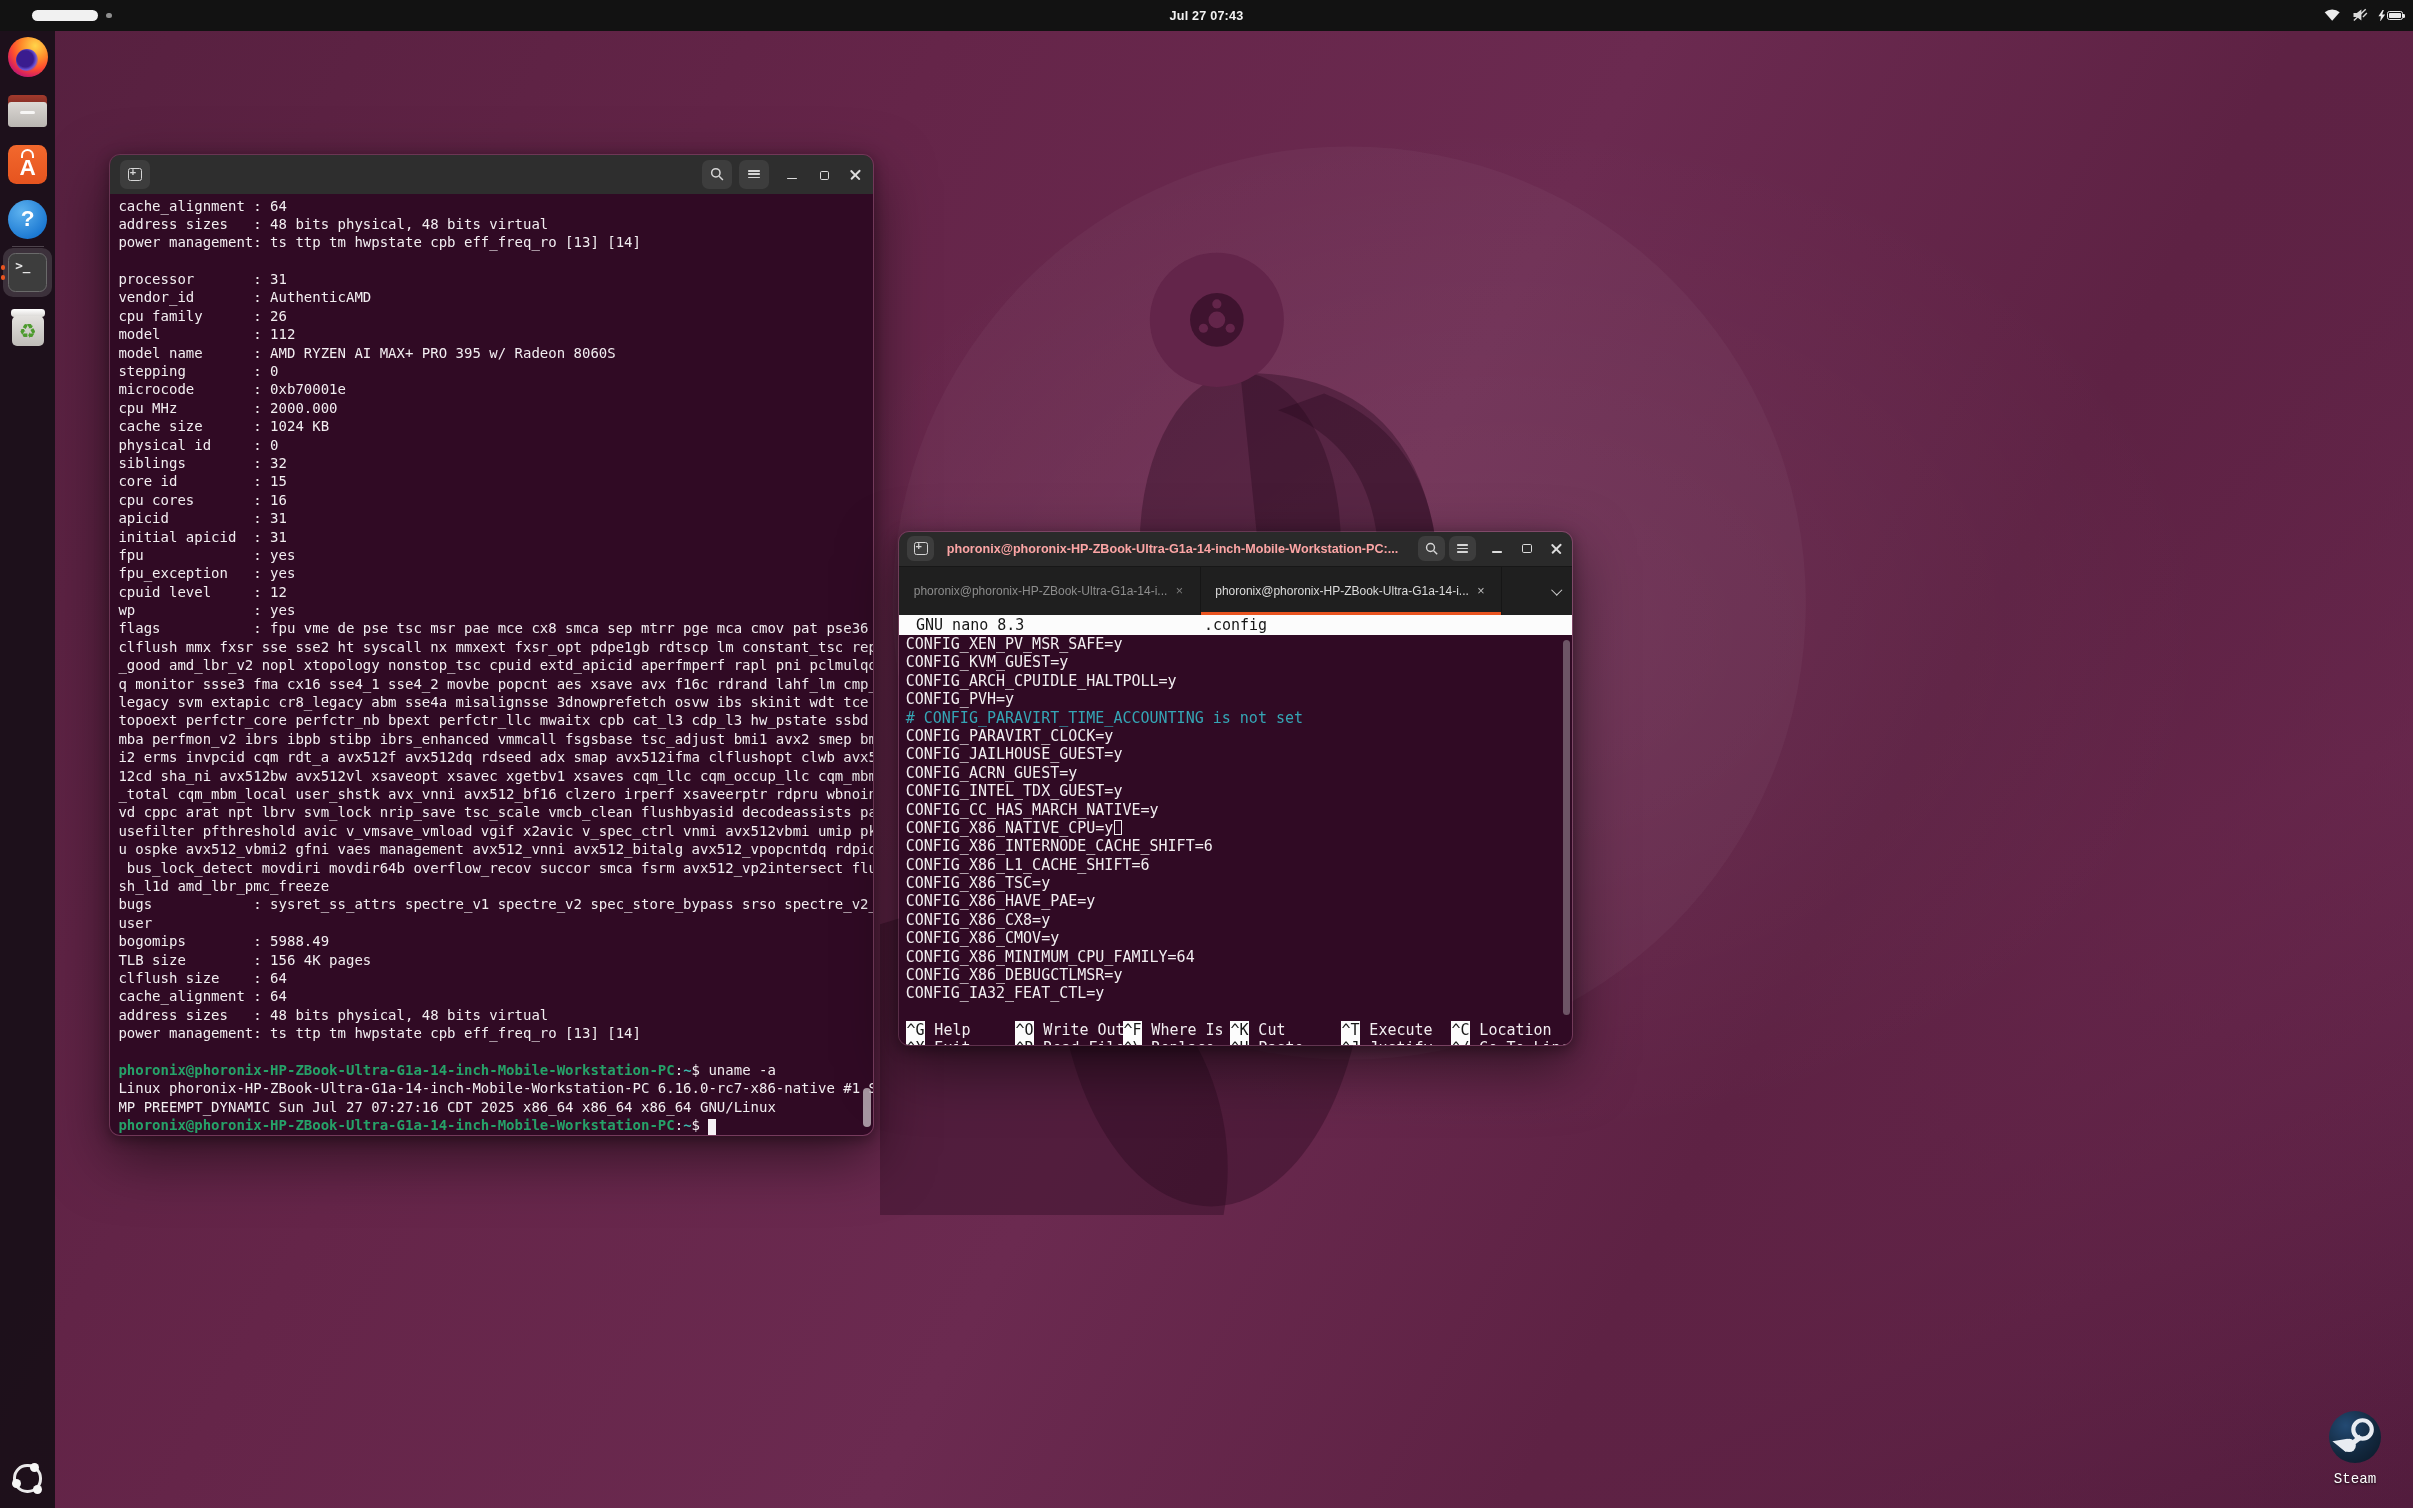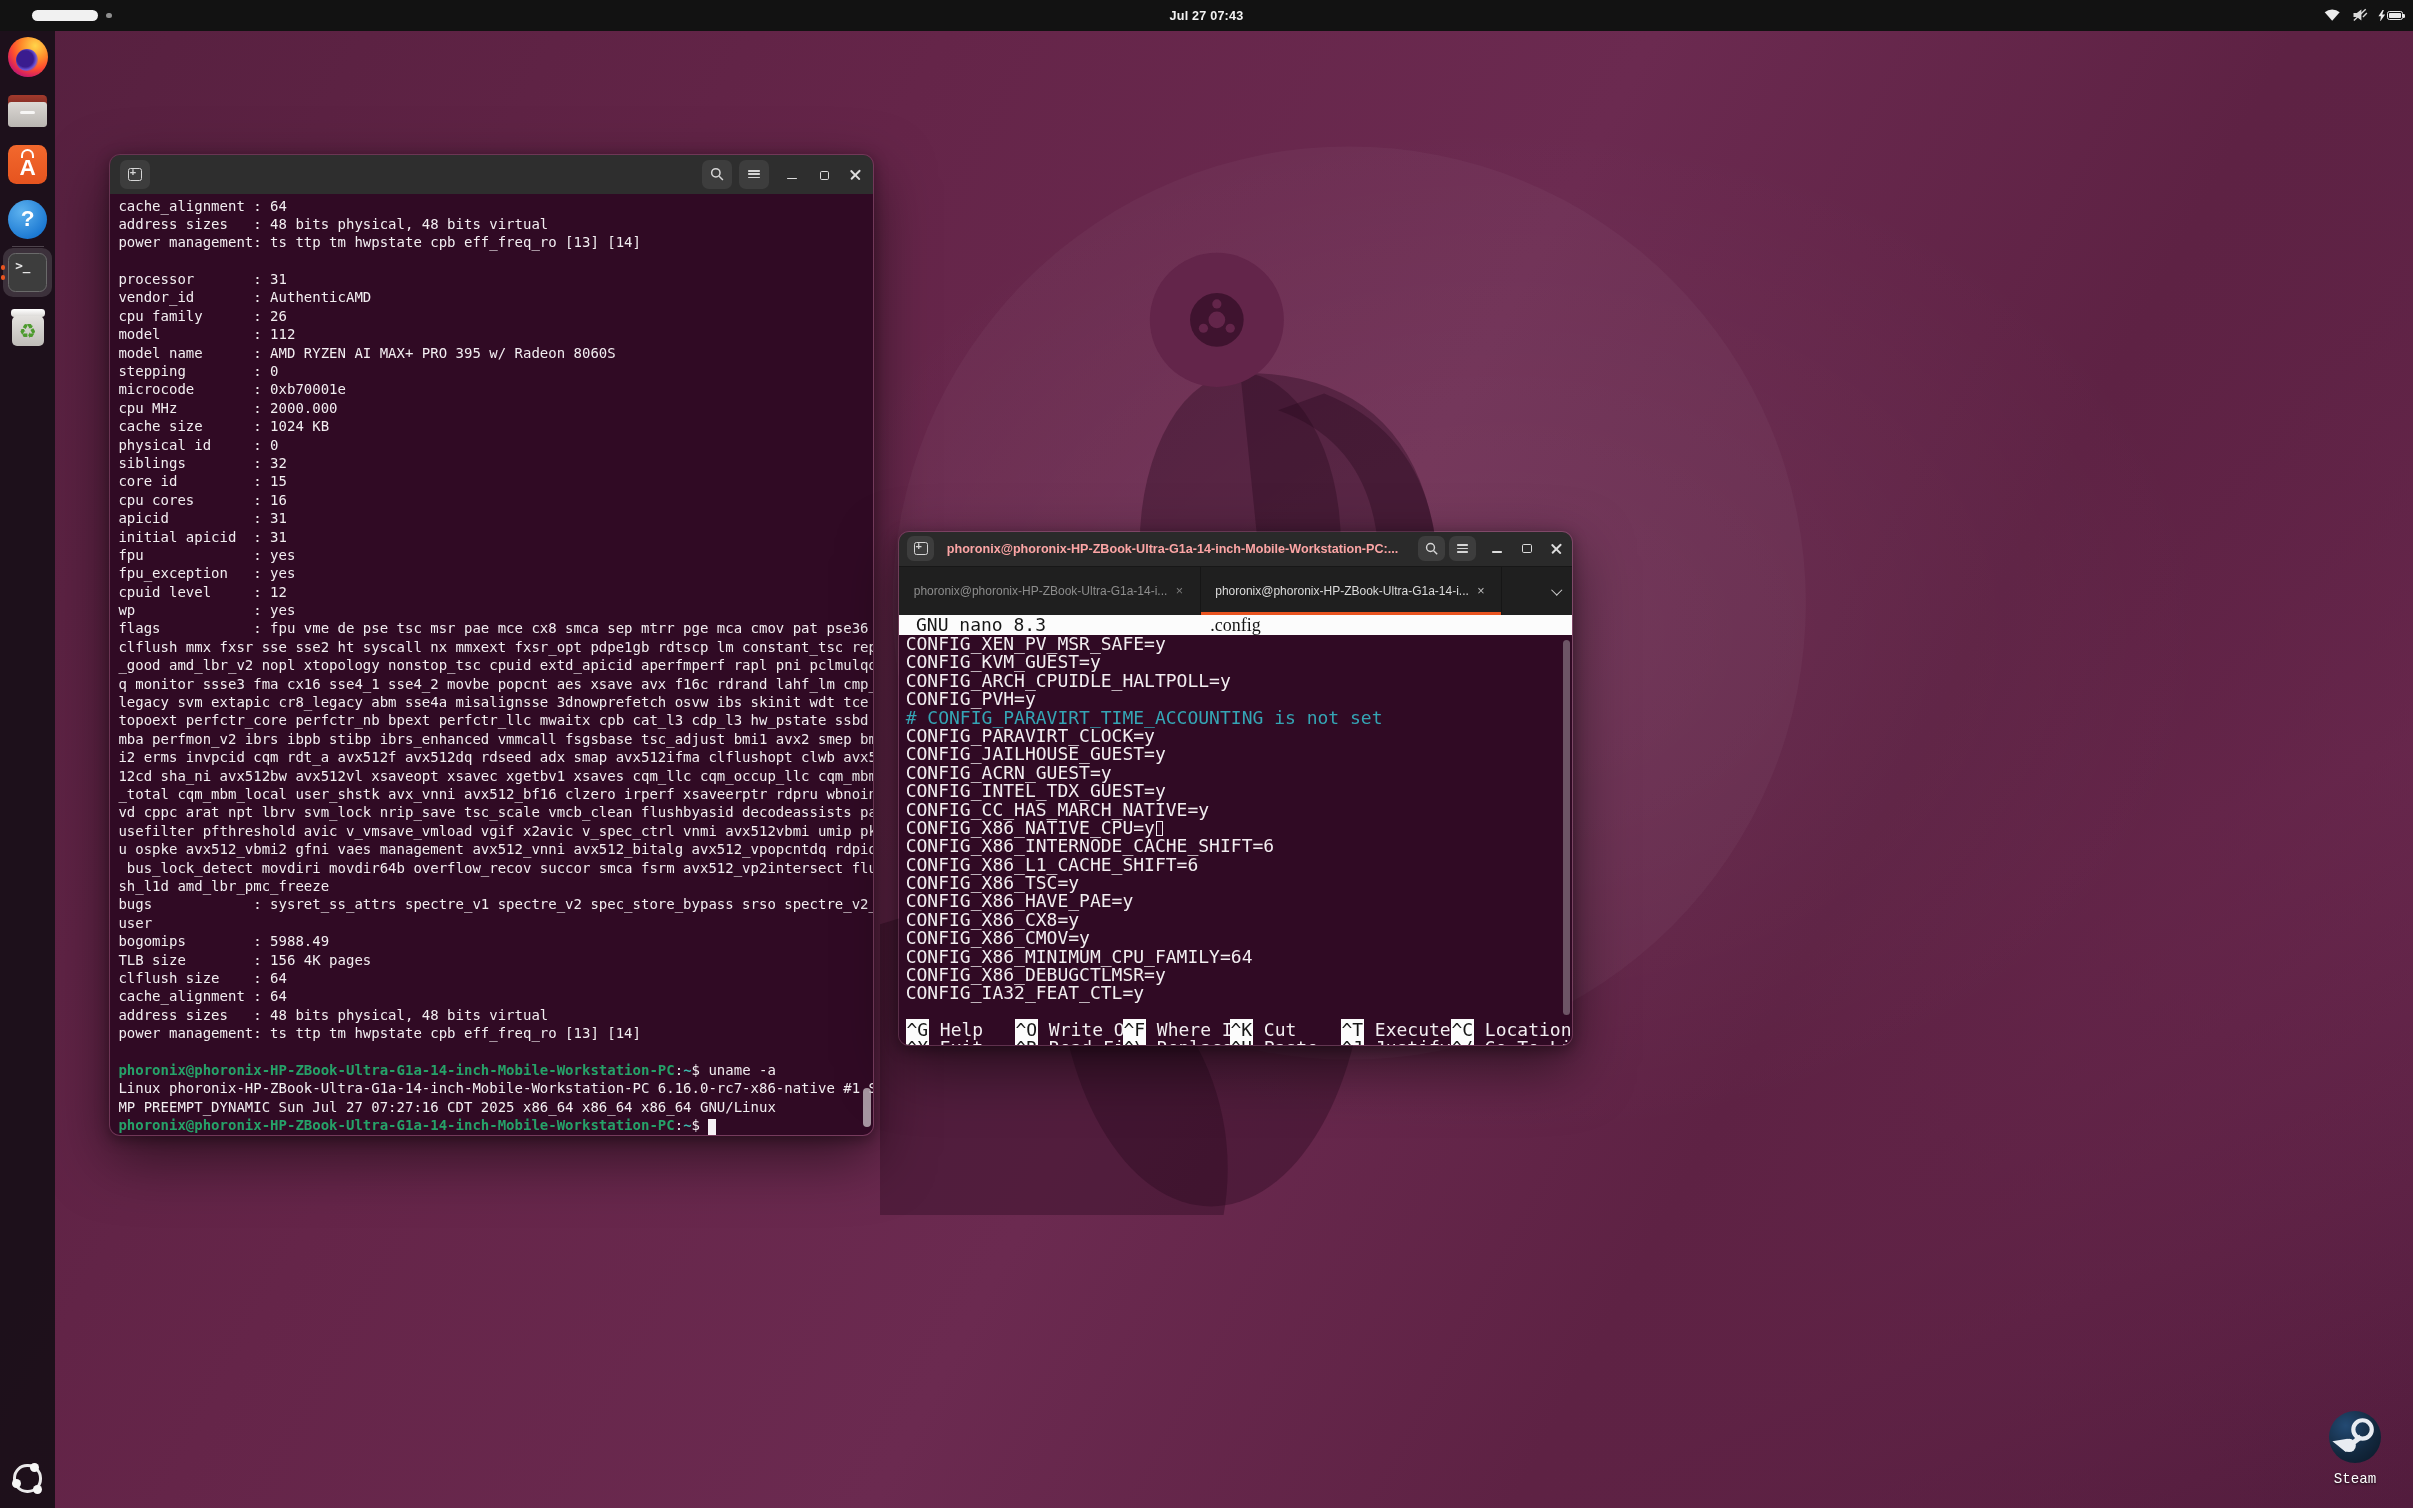--- a/index.html
+++ b/index.html
@@ -94,24 +94,24 @@
   .tab { position:relative; flex:1; display:flex; align-items:center; justify-content:center; gap:6.7px;
          border-right:0.8px solid #161616; color:#8d8d8d; font-size:12px; overflow:hidden; }
   .tab .tab-close { color:#7c7c7c; font-size:12.6px; padding:0 1.7px; }
   .tab.active { color:#dcdcdc; }
   .tab.active .tab-close { color:#bdbdbd; }
   .tab.active::after { content:""; position:absolute; left:0; right:0; bottom:0; height:2.9px; background:var(--accent-orange); }
   .tab-chevron { width:30px; display:flex; align-items:center; justify-content:center; }
   .chev { width:7.5px; height:7.5px; border-right:1.7px solid #cfcfcf; border-bottom:1.7px solid #cfcfcf; transform:rotate(45deg); margin-top:-3.4px; }
 
   
-  .nano { position:relative; background:#300a24; font-family:"DejaVu Sans Mono", monospace; font-size:18px; line-height:18.4px; color:#f2eef1; }
+  .nano { position:relative; background:#300a24; font-family:"DejaVu Sans Mono", monospace; font-size:15px; line-height:18.4px; color:#f2eef1; }
   .nano-header { position:relative; height:20px; background:#fcfcfc; color:#161616; display:flex; align-items:center; }
   .nano-title { padding-left:17px; }
-  .nano-file { position:absolute; left:0; right:0; text-align:center;font-family:Liberation Serif, serif; }
+  .nano-file { position:absolute; left:0; right:0; text-align:center; }
   .nline { white-space:pre; height:18.4px; padding-left:6.7px; }
   .nline.comment { color:var(--comment-teal); }
   .cursor-hollow { display:inline-block; width:7.5px; height:15px; border:1.3px solid #f2eef1; vertical-align:-2.5px; margin-left:0.8px; }
   .nano-shortcuts { position:absolute; left:6.7px; right:5px; bottom:4.2px; display:grid;
     grid-template-columns:109px 108px 107px 111px 110px auto; }
   .scut { white-space:pre; height:18.4px; }
   .skey { background:#fcfcfc; color:#161616; padding:0 0.8px; }
 
   
   .steam { position:absolute; left:2308px; top:1411px; width:94px; text-align:center; z-index:20;font-family:Liberation Mono, monospace; }

